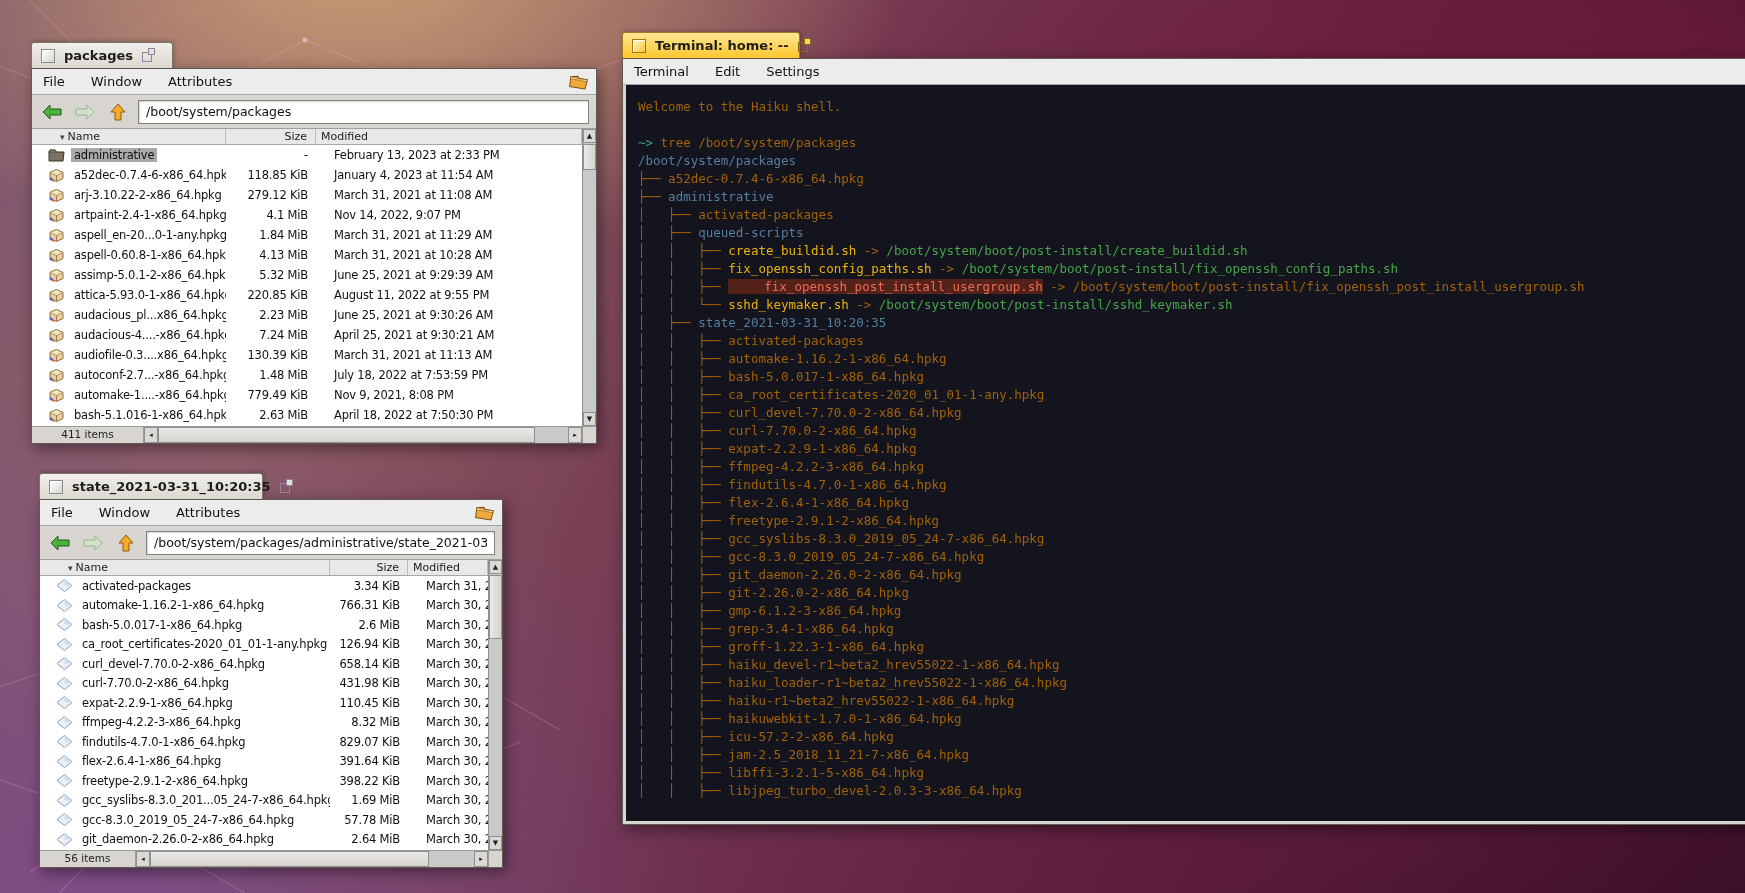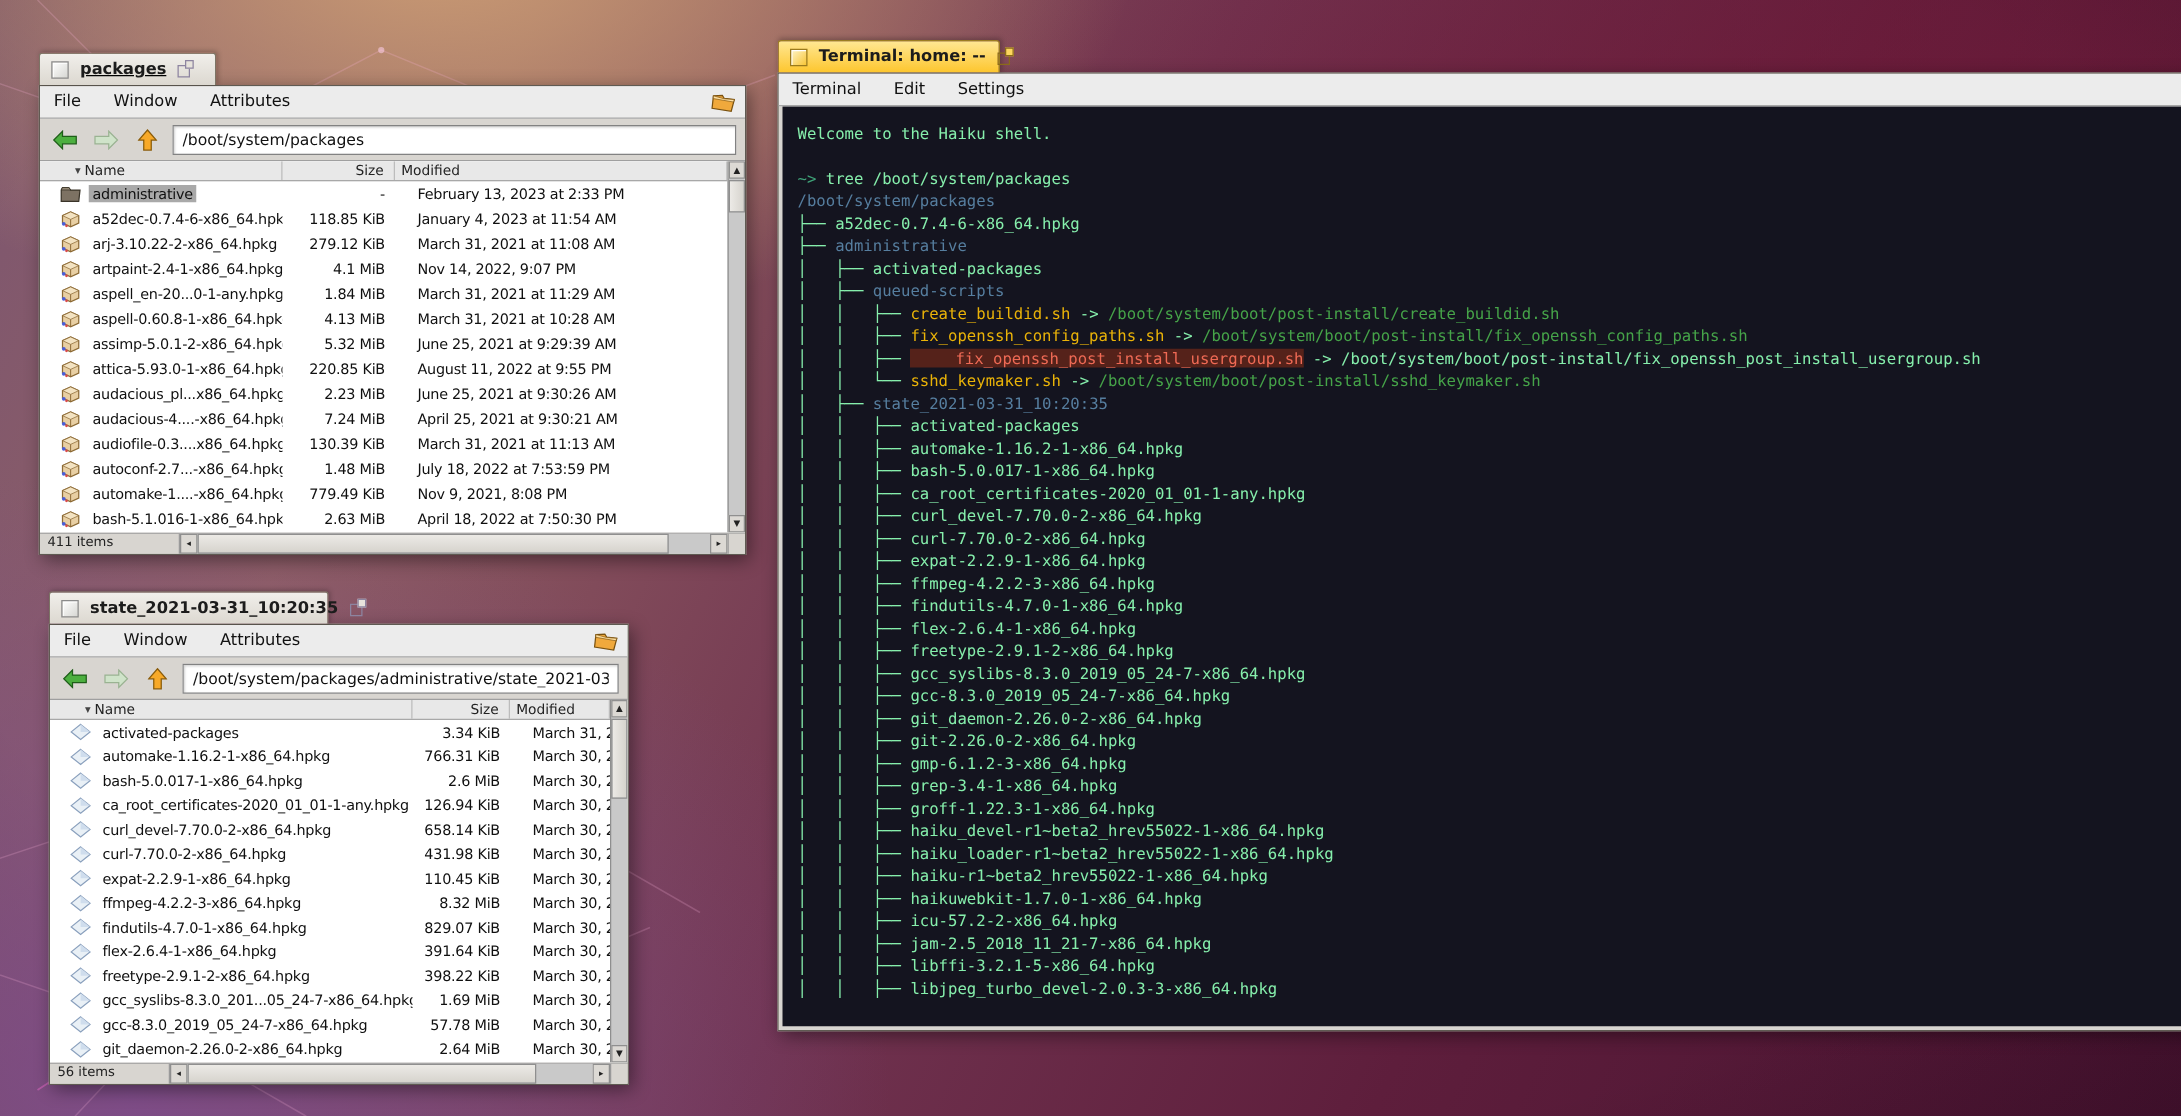--- a/index.html
+++ b/index.html
@@ -67,35 +67,35 @@
   .ricon{flex:0 0 auto;display:flex;}
 
   
   .vscroll{position:absolute;top:0;right:0;bottom:0;width:14px;background:#c9c9c9;border-left:1px solid #8f8f8f;}
   .sarrow{display:flex;align-items:center;justify-content:center;font-size:7px;color:#222;
     background:#dcd9d4;border:1px solid #8f8f8f;width:100%;height:14px;line-height:1;}
   .vscroll .sarrow.down{position:absolute;bottom:0;left:0;}
   .vthumb{position:absolute;left:0;width:100%;background:linear-gradient(90deg,#eceae6,#d6d3cd);
     border:1px solid #8f8f8f;}
   .bottombar{display:flex;align-items:stretch;border-top:1px solid #9a9a9a;background:#d8d5d0;height:17px;flex:0 0 17px;}
-  .itemsbox{width:112px;border-right:1px solid #9a9a9a;font-size:10.5px;color:#222;padding:1px 6px;white-space:nowrap;}
+  .itemsbox{width:112px;border-right:1px solid #9a9a9a;font-size:10.5px;color:#222;padding:1px 6px;white-space:nowrap;text-align:center;}
   .hscroll{flex:1;display:flex;align-items:stretch;}
   .hscroll .sarrow{width:14px;height:auto;}
   .htrack{position:relative;flex:1;background:#c9c9c9;}
   .hthumb{position:absolute;top:0;bottom:0;background:linear-gradient(#eceae6,#d6d3cd);border:1px solid #8f8f8f;}
   .corner{width:14px;border-left:1px solid #9a9a9a;background:#d8d5d0;}
 
   
   .term-main{flex:1;display:flex;background:#d8d5d0;padding:0 0 3px 3px;min-height:0;}
   .term-screen{flex:1;background:#14141f;padding:13px 6px 6px 12px;overflow:hidden;
     font:12.5px/18px "DejaVu Sans Mono",monospace;white-space:pre;}
   .term-vscroll{position:relative;width:15px;background:#c9c9c9;border-left:1px solid #8a8a8a;flex:0 0 15px;}
   .term-vscroll .sarrow.down{position:absolute;bottom:0;left:0;}
   .tl{white-space:pre;}
-  .c-fg{color:#86efac;} .c-dir{color:#567e9f;} .c-link{color:#eab308;}
+  .c-fg{color:#a16207;} .c-dir{color:#567e9f;} .c-link{color:#eab308;}
   .c-tgt{color:#46a449;} .c-prompt{color:#3fa379;}
   .c-broken{color:#ef6a55;background:#55221a;padding-left:36px;}
 </style>
 </head>
 <body>
 
 <div class="desktop">
   <svg class="bg-lines" width="1745" height="893" viewBox="0 0 1745 893">
     <g stroke="#ffb8e0" stroke-opacity="0.22" fill="none" stroke-width="1.2">
       <path d="M-10 690 L140 640 L260 724 L430 655 L560 730"></path>
@@ -115,21 +115,21 @@
       <circle cx="330" cy="822" r="3"></circle>
         <circle cx="122" cy="822" r="2.5"></circle>
         <circle cx="140" cy="800" r="3"></circle>
       <circle cx="152" cy="120" r="2.5"></circle>
         <circle cx="305" cy="40" r="2.5"></circle>
         <circle cx="120" cy="90" r="2.5"></circle>
     </g>
   </svg>
 
   <section class="window" id="win-packages" style="left:31px;top:42px;width:566px;height:402px;">
-    <div class="wtab unfocused" style="width:142px;text-decoration:underline;">
+    <div class="wtab unfocused" style="width:142px;">
       <span class="closebox"></span>
       <span class="wtitle">packages</span>
       <span class="zoombox">
           <span class="sq1"></span>
           <span class="sq2"></span>
         </span>
     </div>
     <div class="win-body" style="height:376px;">
       <div class="menubar">
         <span class="mitem">File</span>

